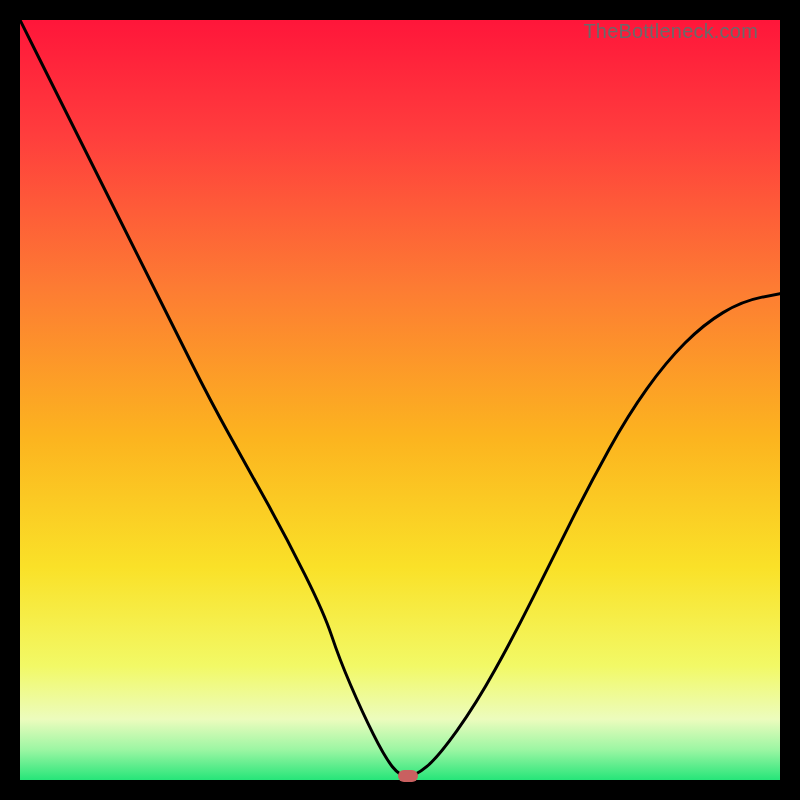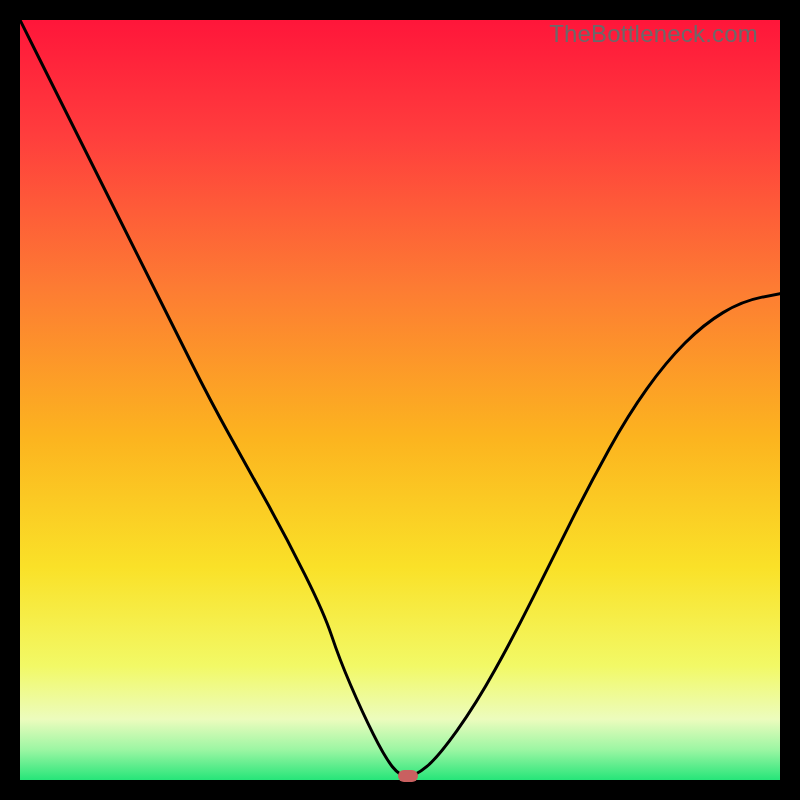--- a/index.html
+++ b/index.html
@@ -24,21 +24,21 @@
     left: 0;
     top: 0;
     width: 760px;
     height: 760px;
   }
   .watermark {
     position: absolute;
     top: 0px;
     right: 22px;
     color: #6a6a6a;
-    font-size: 24px;
+    font-size: 20px;
     font-weight: 500;
     letter-spacing: 0.2px;
     user-select: none;
   }
   .marker {
     position: absolute;
     width: 20px;
     height: 12px;
     border-radius: 6px;
     background: #c96060;

